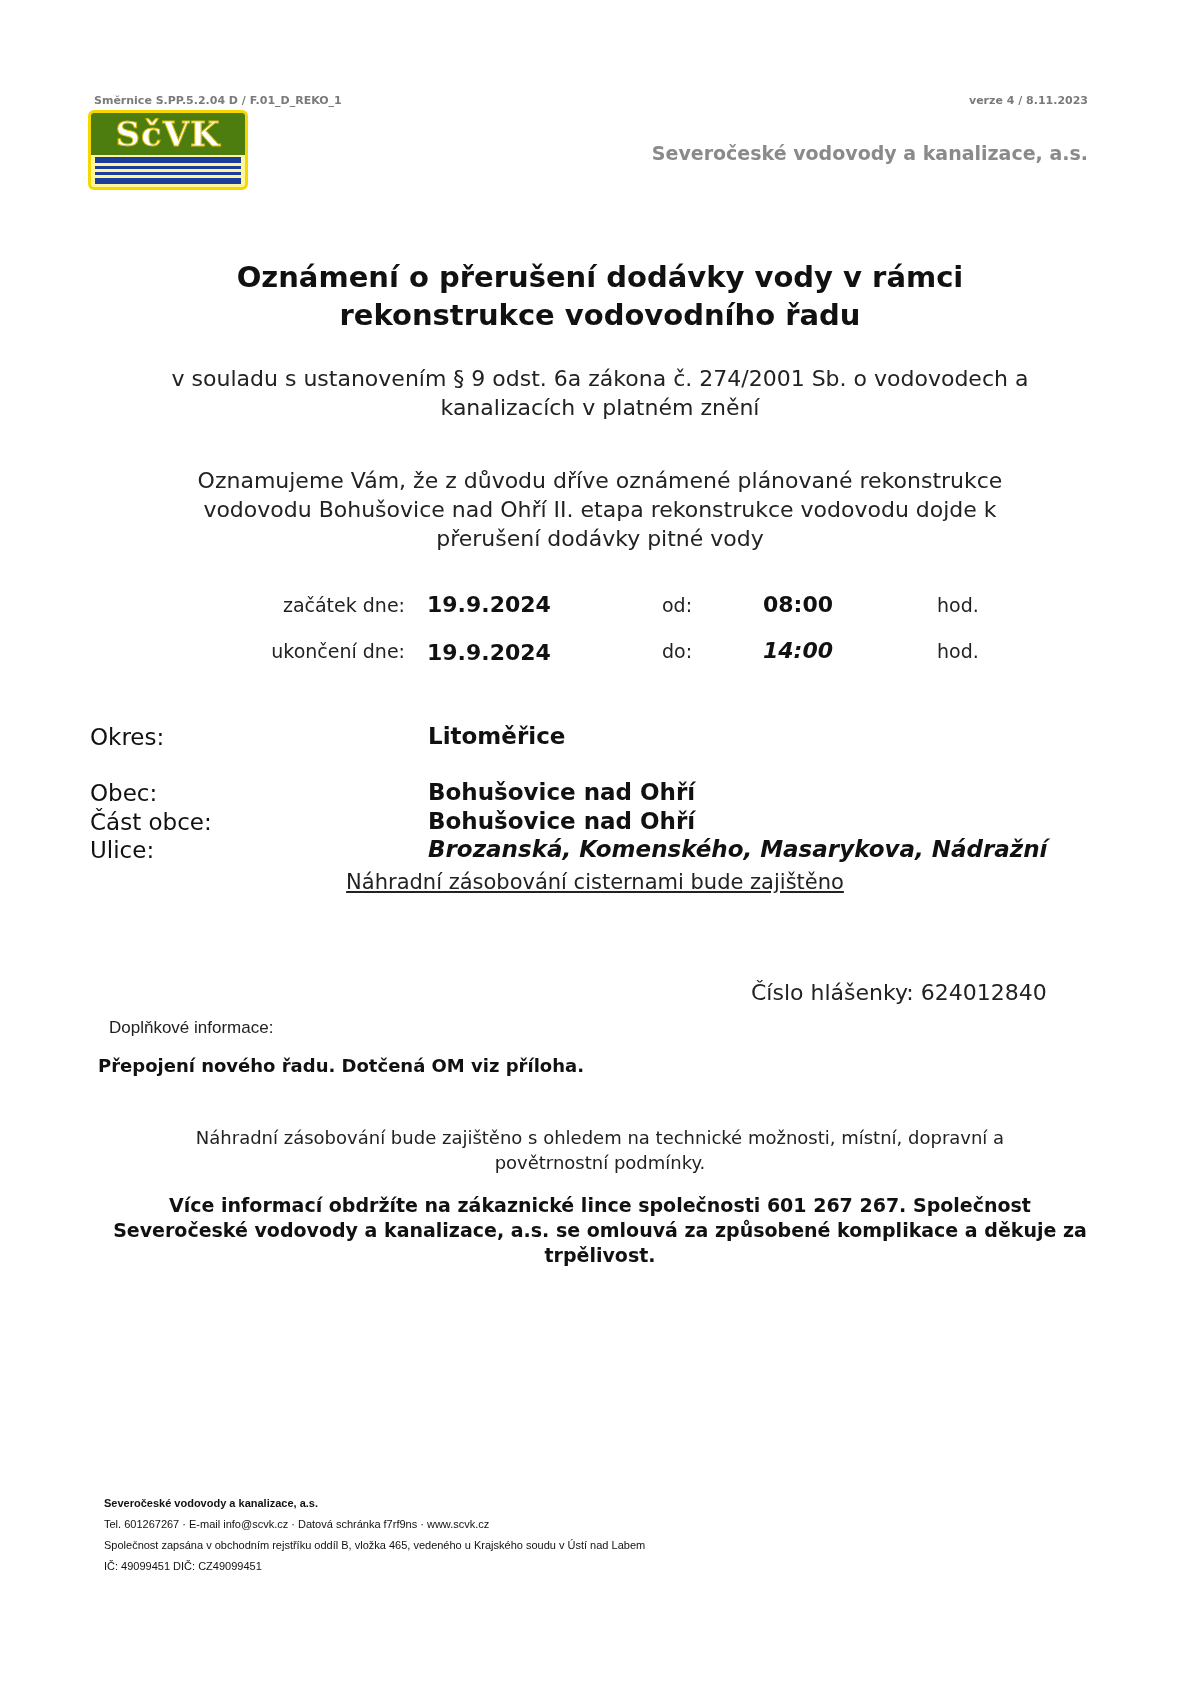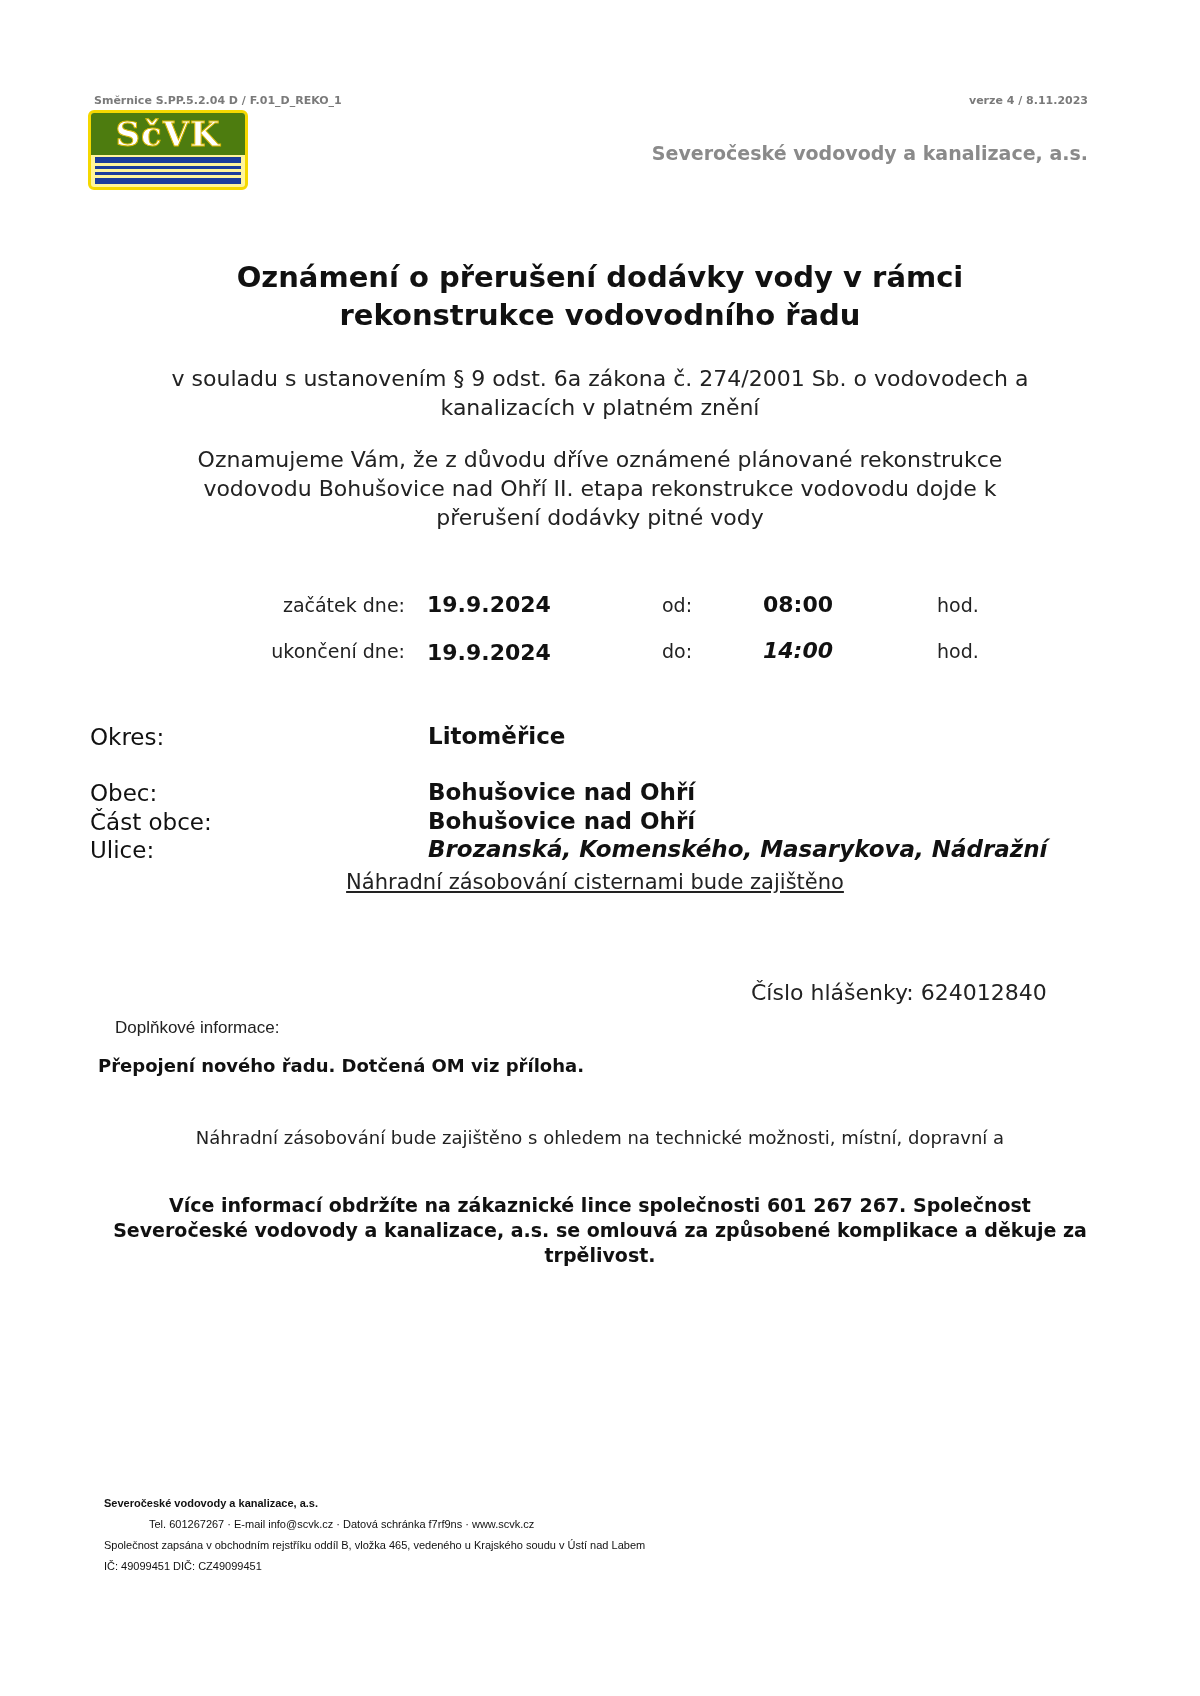--- a/index.html
+++ b/index.html
@@ -70,21 +70,21 @@
 <div class="abs title">
   <div>Oznámení o přerušení dodávky vody v rámci</div>
   <div>rekonstrukce vodovodního řadu</div>
 </div>
 
 <div class="abs center-para" style="top:364px;">
   <div>v souladu s ustanovením § 9 odst. 6a zákona č. 274/2001 Sb. o vodovodech a</div>
   <div>kanalizacích v platném znění</div>
 </div>
 
-<div class="abs center-para" style="top:445px;">
+<div class="abs center-para" style="top:466px;">
   <div>Oznamujeme Vám, že z důvodu dříve oznámené plánované rekonstrukce</div>
   <div>vodovodu Bohušovice nad Ohří II. etapa rekonstrukce vodovodu dojde k</div>
   <div>přerušení dodávky pitné vody</div>
 </div>
 
 <div class="abs sched-label" style="left:255px; top:594px;">začátek dne:</div>
 <div class="abs sched-val" style="left:427px; top:592px;">19.9.2024</div>
 <div class="abs sched-small" style="left:662px; top:594px;">od:</div>
 <div class="abs sched-val" style="left:763px; top:592px;">08:00</div>
 <div class="abs sched-small" style="left:937px; top:594px;">hod.</div>
@@ -109,29 +109,30 @@
 
 <div class="abs underline-note" style="top:870px; left:0; width:1190px;">
   <span>Náhradní zásobování cisternami bude zajištěno</span>
 </div>
 
 <div class="abs" style="left:751px; top:980px; font-size:22px; color:#222;">
   <span>Číslo hlášenky:</span>
   <span>624012840</span>
 </div>
 
-<div class="abs" style="left:115px; top:1018px; font-family:'Liberation Sans', sans-serif; font-size:17px; color:#222;">Doplňkové informace:</div>
+<div class="abs" style="left:109px; top:1018px; font-family:'Liberation Sans', sans-serif; font-size:17px; color:#222;">Doplňkové informace:</div>
 <div class="abs" style="left:98px; top:1055px; font-size:18px; font-weight:bold; color:#111;">Přepojení nového řadu. Dotčená OM viz příloha.</div>
 
 <div class="abs center-para" style="top:1125px; font-size:18px; line-height:25px;">
   <div>Náhradní zásobování bude zajištěno s ohledem na technické možnosti, místní, dopravní a</div>
+  <div>povětrnostní podmínky.</div>
 </div>
 
 <div class="abs bold-center" style="top:1193px;">
   <div>Více informací obdržíte na zákaznické lince společnosti  601 267 267. Společnost</div>
   <div>Severočeské vodovody a kanalizace, a.s. se omlouvá za způsobené komplikace a děkuje za</div>
   <div>trpělivost.</div>
 </div>
 
 <div class="abs footer bold" style="top:1497px;">Severočeské vodovody a kanalizace, a.s.</div>
-<div class="abs footer" style="top:1518px;margin-left:45px;">Tel. 601267267 · E-mail info@scvk.cz · Datová schránka f7rf9ns · www.scvk.cz</div>
+<div class="abs footer" style="top:1518px;">Tel. 601267267 · E-mail info@scvk.cz · Datová schránka f7rf9ns · www.scvk.cz</div>
 <div class="abs footer" style="top:1539px;">Společnost zapsána v obchodním rejstříku oddíl B, vložka 465, vedeného u Krajského soudu v Ústí nad Labem</div>
 <div class="abs footer" style="top:1560px;">IČ: 49099451   DIČ: CZ49099451</div>
 
 </body></html>

